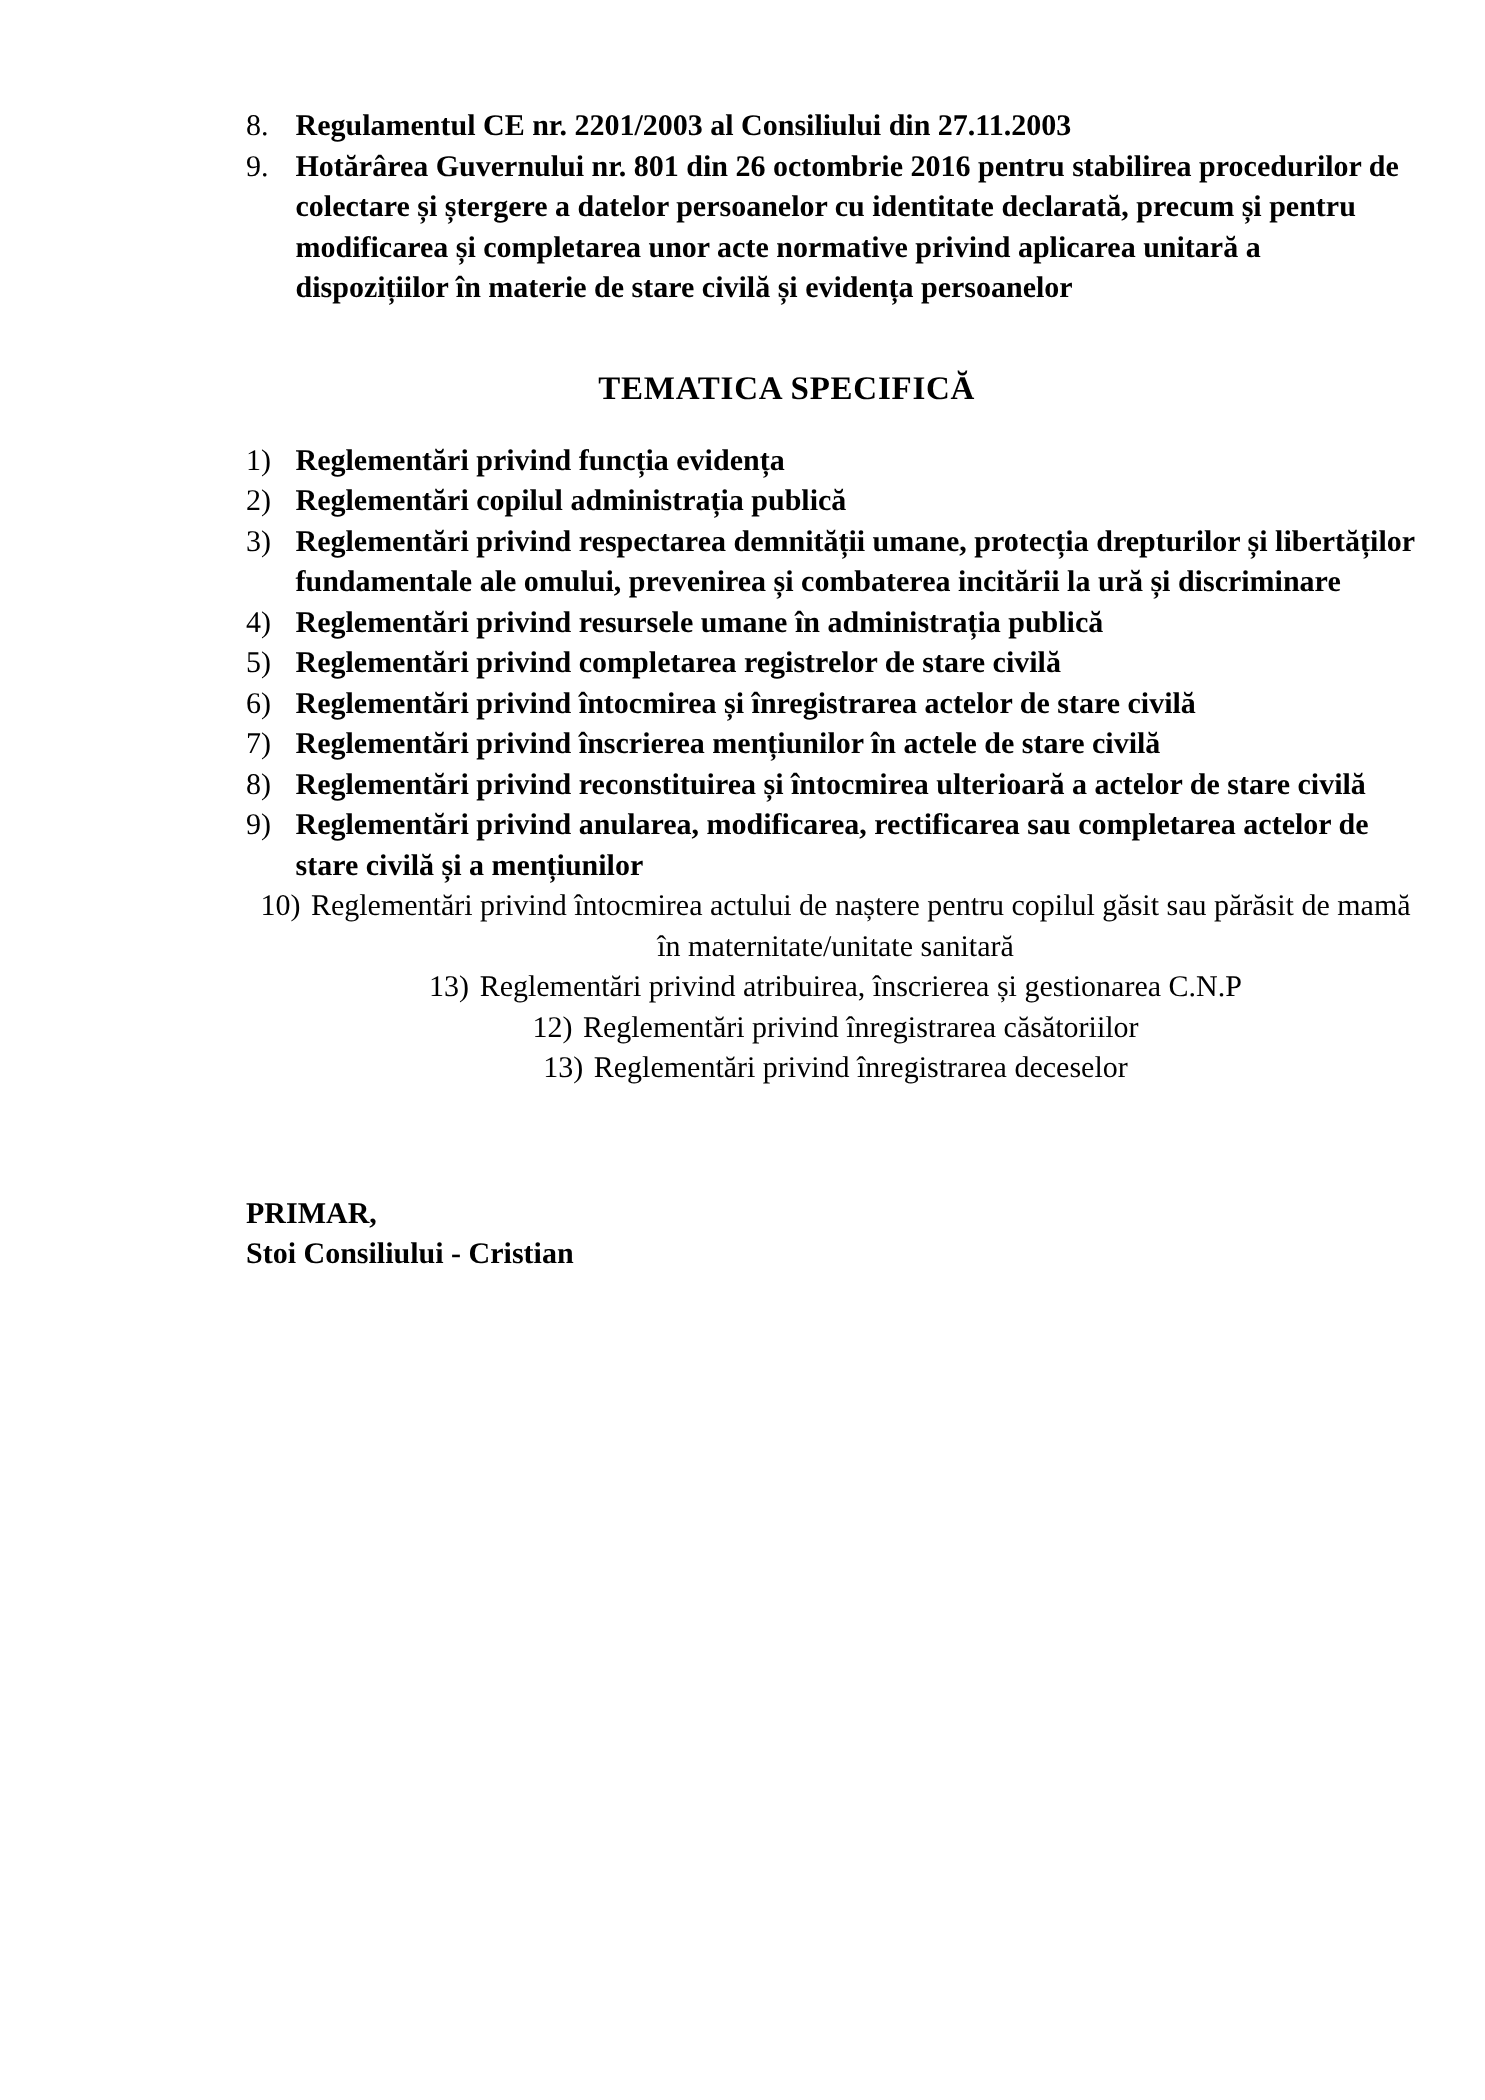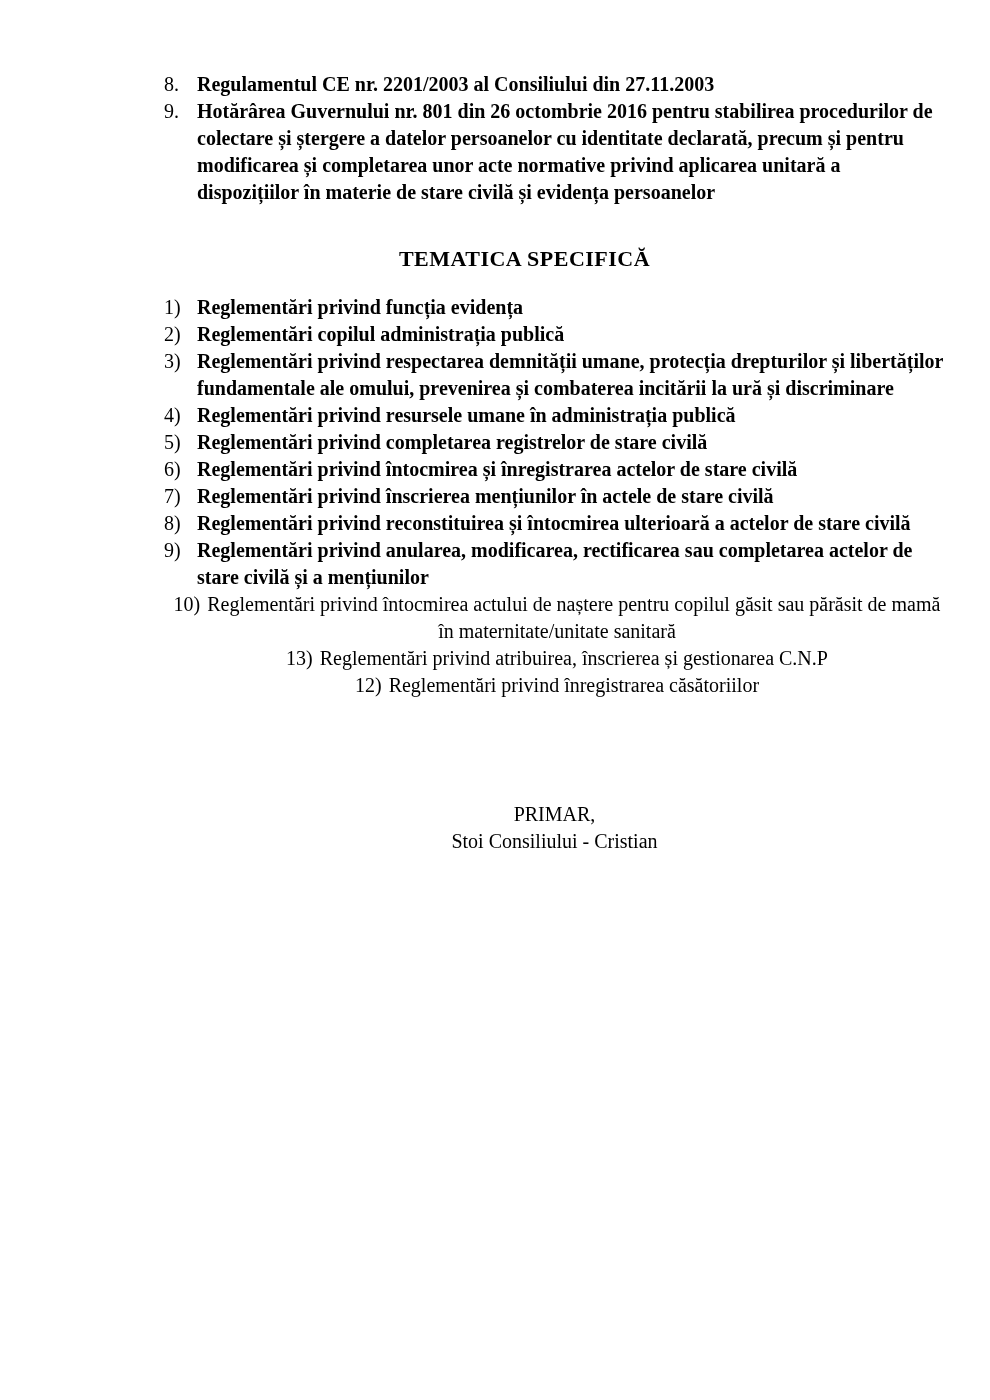--- a/index.html
+++ b/index.html
@@ -48,23 +48,23 @@
   .plain-list {
     margin-left: 164px;
     margin-right: 40px;
     text-align: center;
   }
   .plain-item { margin: 0; }
   .plain-item .num-inline { margin-right: 7px; }
 
   
   .signature {
-    margin: 102px 45px 0 164px;
-    text-align: center;
-    font-weight: normal;
+    margin: 70px 45px 0 164px;
+    text-align: left;
+    font-weight: bold;
   }
 </style>
 </head>
 <body>
 
 <div class="page">
 
   <ol class="top-list">
     <li class="hang-item">
       <span class="num">8.</span>
@@ -120,20 +120,23 @@
   <div class="plain-list">
     <p class="plain-item">
       <span class="num-inline">10)</span><span>Reglementări privind întocmirea actului de naștere pentru copilul găsit sau părăsit de mamă în maternitate/unitate sanitară</span>
     </p>
     <p class="plain-item">
       <span class="num-inline">13)</span><span>Reglementări privind atribuirea, înscrierea și gestionarea C.N.P</span>
     </p>
     <p class="plain-item">
       <span class="num-inline">12)</span><span>Reglementări privind înregistrarea căsătoriilor</span>
     </p>
+    <p class="plain-item">
+      <span class="num-inline">13)</span><span>Reglementări privind înregistrarea deceselor</span>
+    </p>
   </div>
 
   <div class="signature">
     <div>PRIMAR,</div>
     <div>Stoi Consiliului - Cristian</div>
   </div>
 
 </div>
 
 </body></html>

